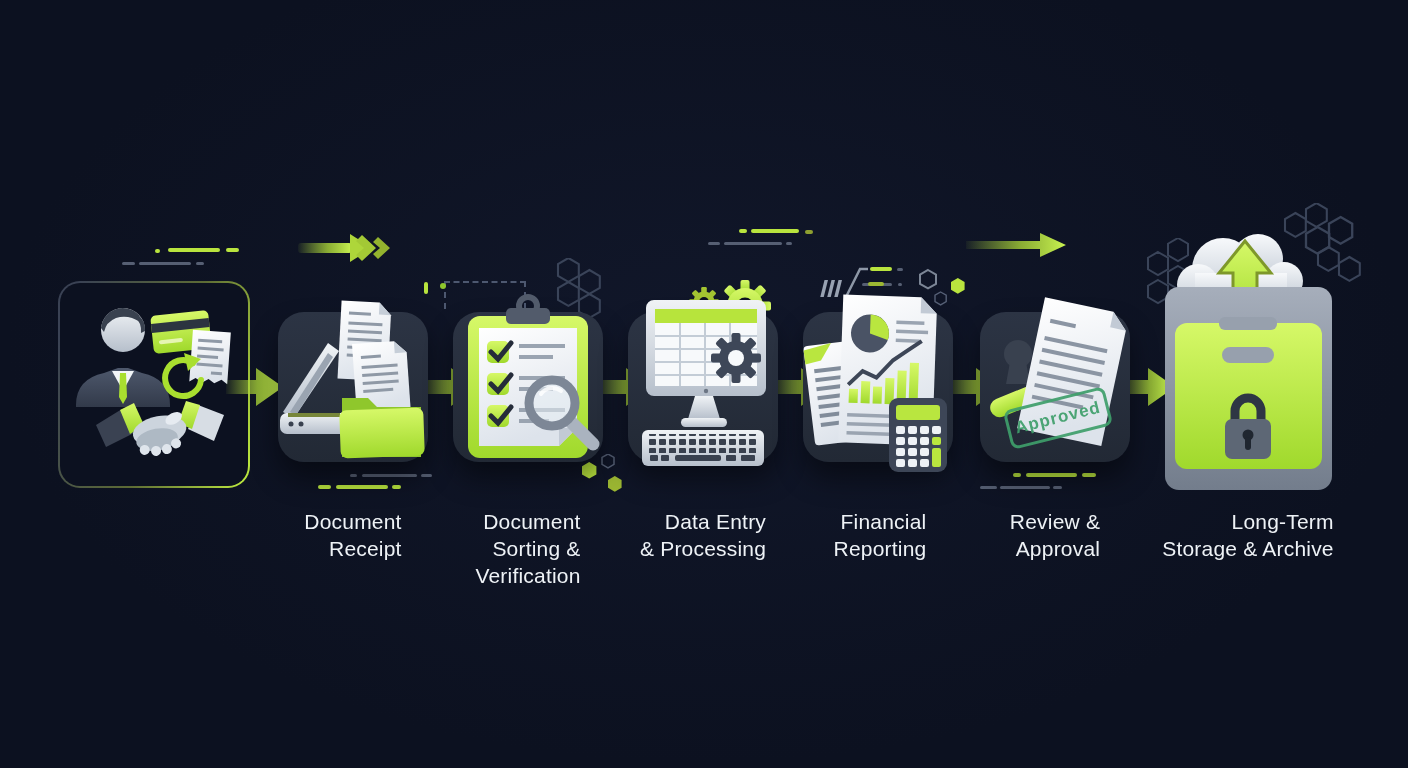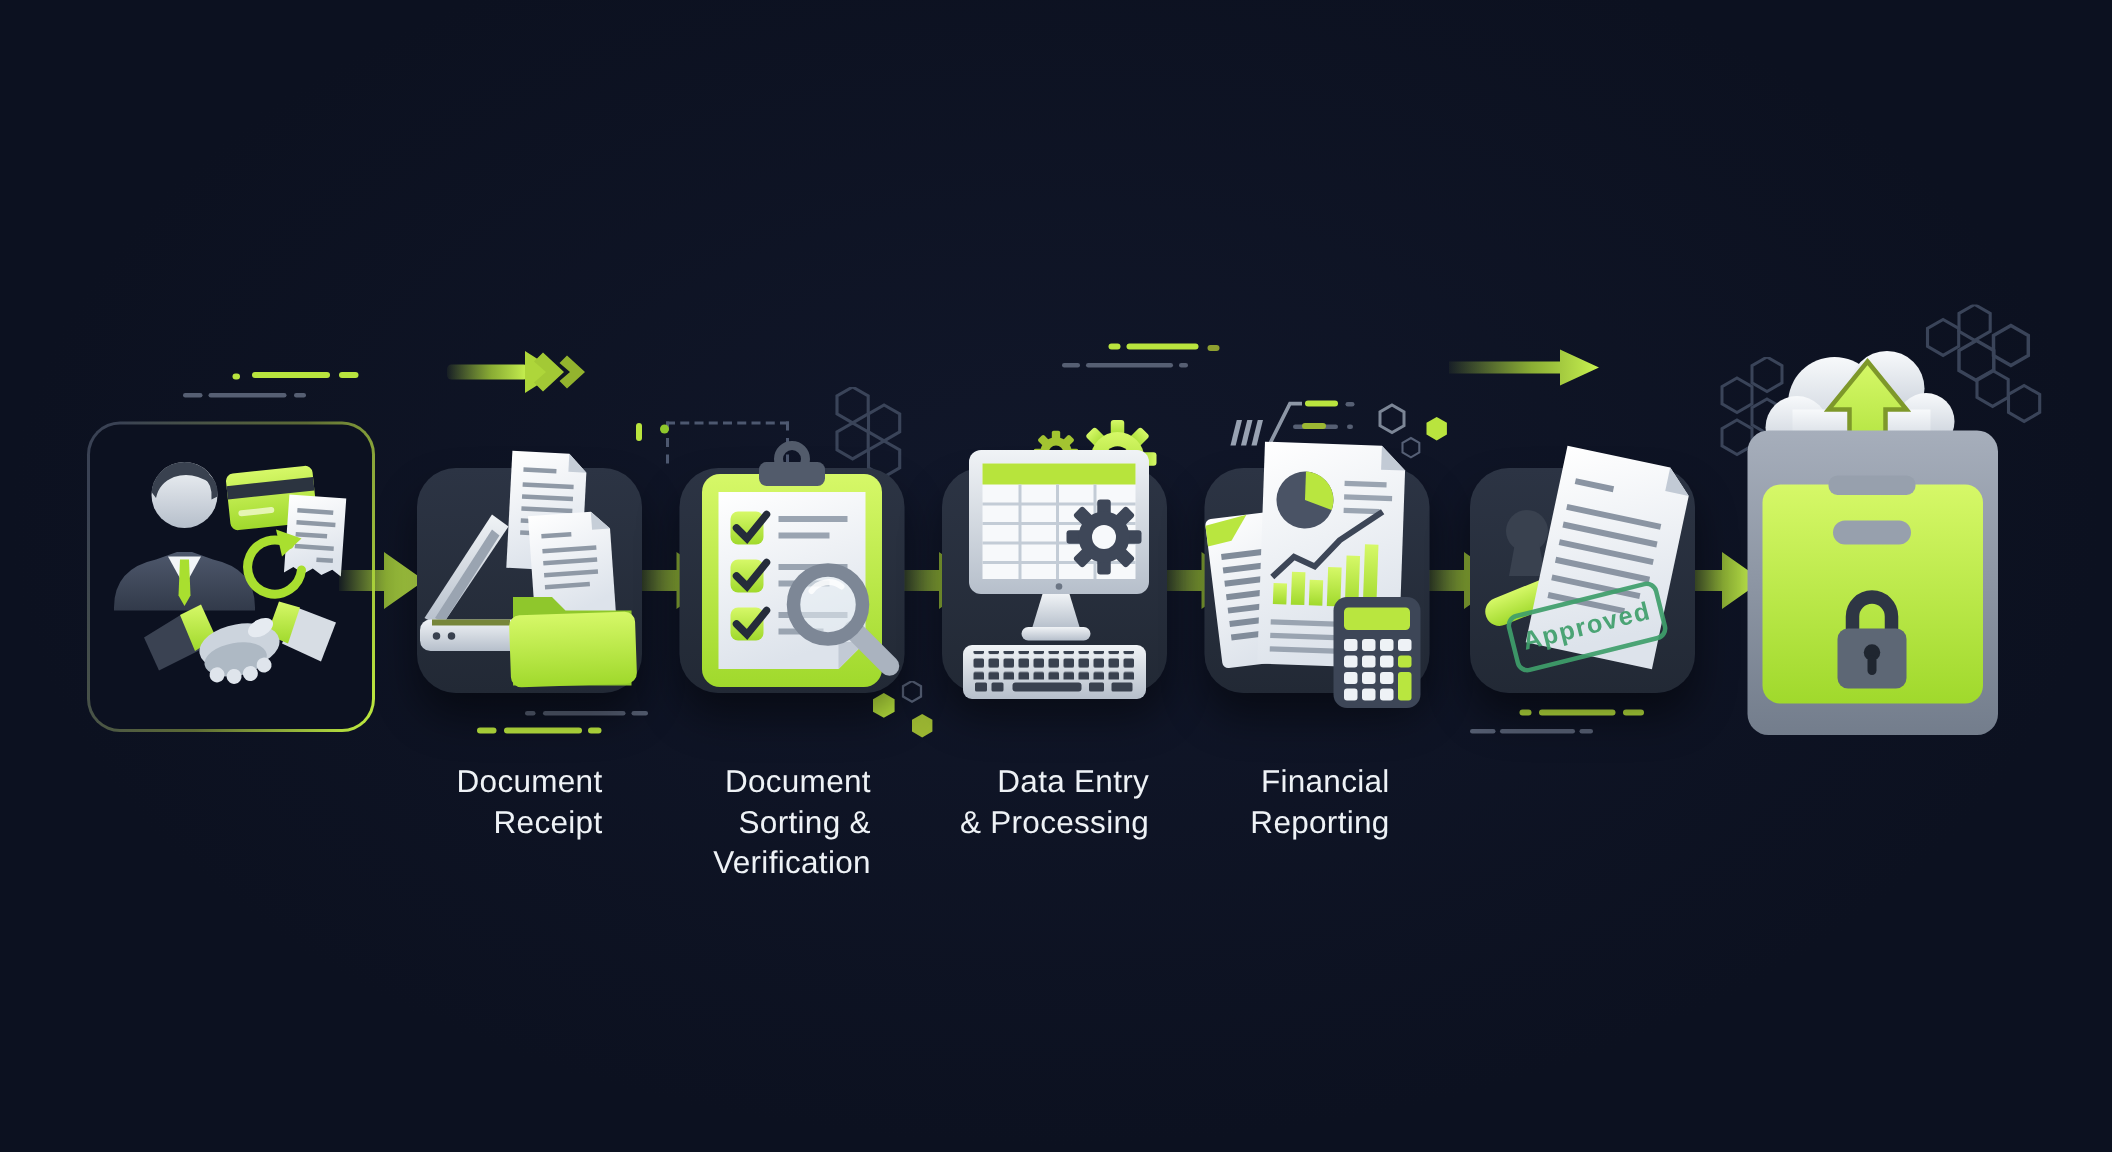--- a/index.html
+++ b/index.html
@@ -492,14 +492,18 @@
 
 <div class="stage-label" style="left:353px">Document
 Receipt</div>
 <div class="stage-label" style="left:528px">Document
 Sorting &amp;
 Verification</div>
 <div class="stage-label" style="left:703px">Data Entry
 &amp; Processing</div>
 <div class="stage-label" style="left:880px">Financial
 Reporting</div>
+<div class="stage-label" style="left:1055px">Review &amp;
+Approval</div>
+<div class="stage-label" style="left:1248px">Long-Term
+Storage &amp; Archive</div>
 
 </div>
 
 </body></html>

